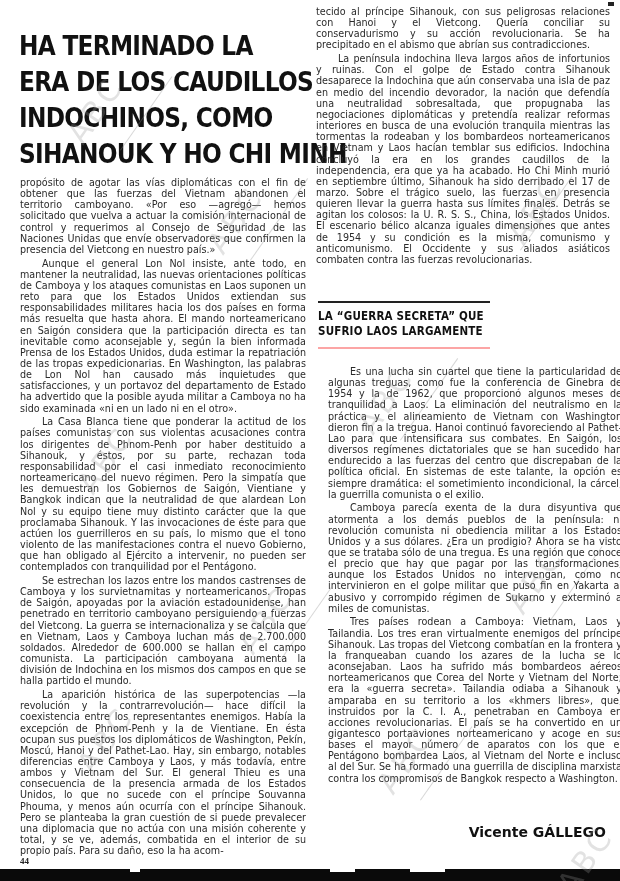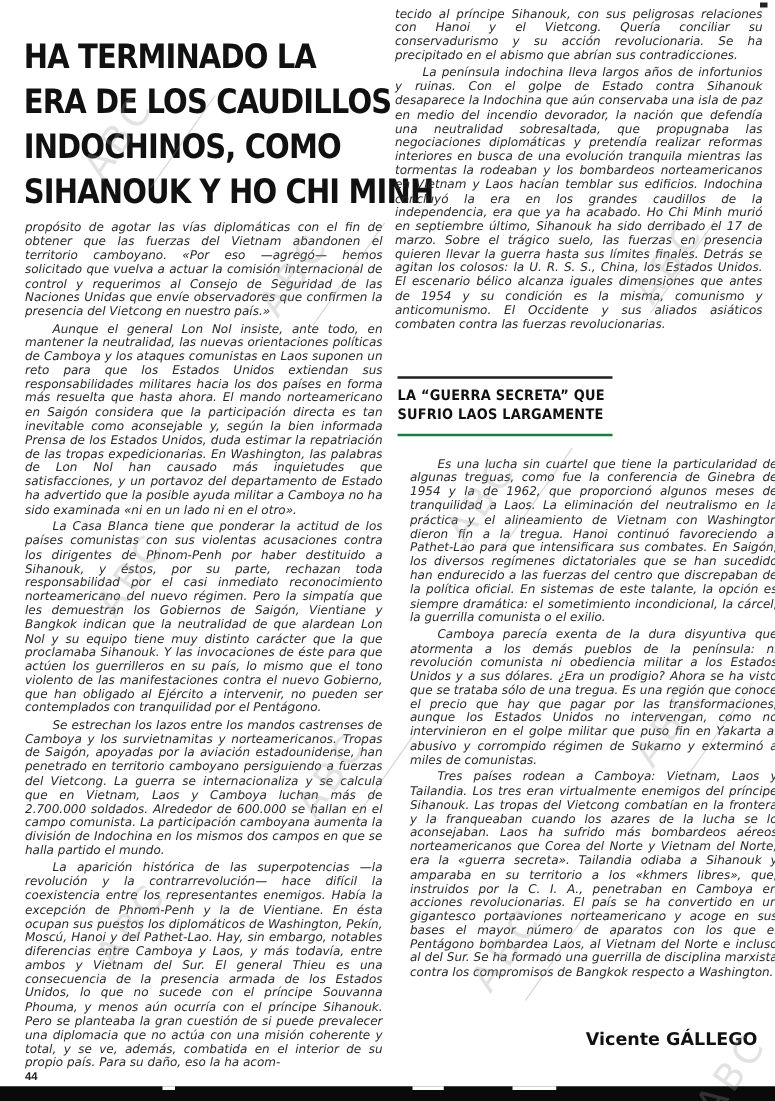--- a/index.html
+++ b/index.html
@@ -16,46 +16,45 @@
     color: #111;
     white-space: nowrap;
   }
   .headline div { height: 36px; }
   .col {
     position: absolute;
     font-family: "DejaVu Sans", sans-serif;
     font-size: 9.6px; line-height: 11.15px;
     text-align: justify; color: #2a2a2a;
     hyphens: manual;
-    font-style: italic;
   }
   .col p { margin: 0 0 2.5px 0; text-indent: 22px; }
   .col p.noindent { text-indent: 0; }
   .left-col { left: 20px; top: 177px; width: 286px; }
   .right-col-top { left: 316px; top: 6px; width: 294px; }
   .subhead {
     position: absolute; left: 318px; top: 301px; width: 172px;
-    border-top: 2px solid #222; border-bottom: 2px solid #15803d;
+    border-top: 2px solid #222; border-bottom: 2px solid #fca5a5;
     padding: 6px 0 8px 0;
   }
   .subhead div {
     font-family: "DejaVu Sans", sans-serif; font-weight: bold;
     font-size: 11.5px; line-height: 15px; color: #111;
     white-space: nowrap; letter-spacing: 0.2px;
     transform: scaleX(0.9); transform-origin: left top;
   }
   .right-col-bottom { left: 328px; top: 366px; width: 294px; }
   .signature {
     position: absolute; right: 14px; top: 824px;
     font-family: "DejaVu Sans", sans-serif; font-weight: bold;
     font-size: 14px; color: #111; white-space: nowrap;
   }
   .page-number {
     position: absolute; left: 20px; top: 856px;
-    font-family: Liberation Sans, sans-serif; font-weight: bold;
+    font-family: Liberation Serif, serif; font-weight: bold;
     font-size: 9px; color: #222;
   }
   .bottom-bar {
     position: absolute; left: 0; top: 869px; width: 620px; height: 12px;
     background: #0a0a0a;
   }
   .bottom-bar .gap { position: absolute; top: 0; height: 3px; background: #fff; }
   .watermark {
     position: absolute; font-family: "DejaVu Sans", sans-serif;
     font-size: 30px; color: rgba(150,150,150,0.28);

